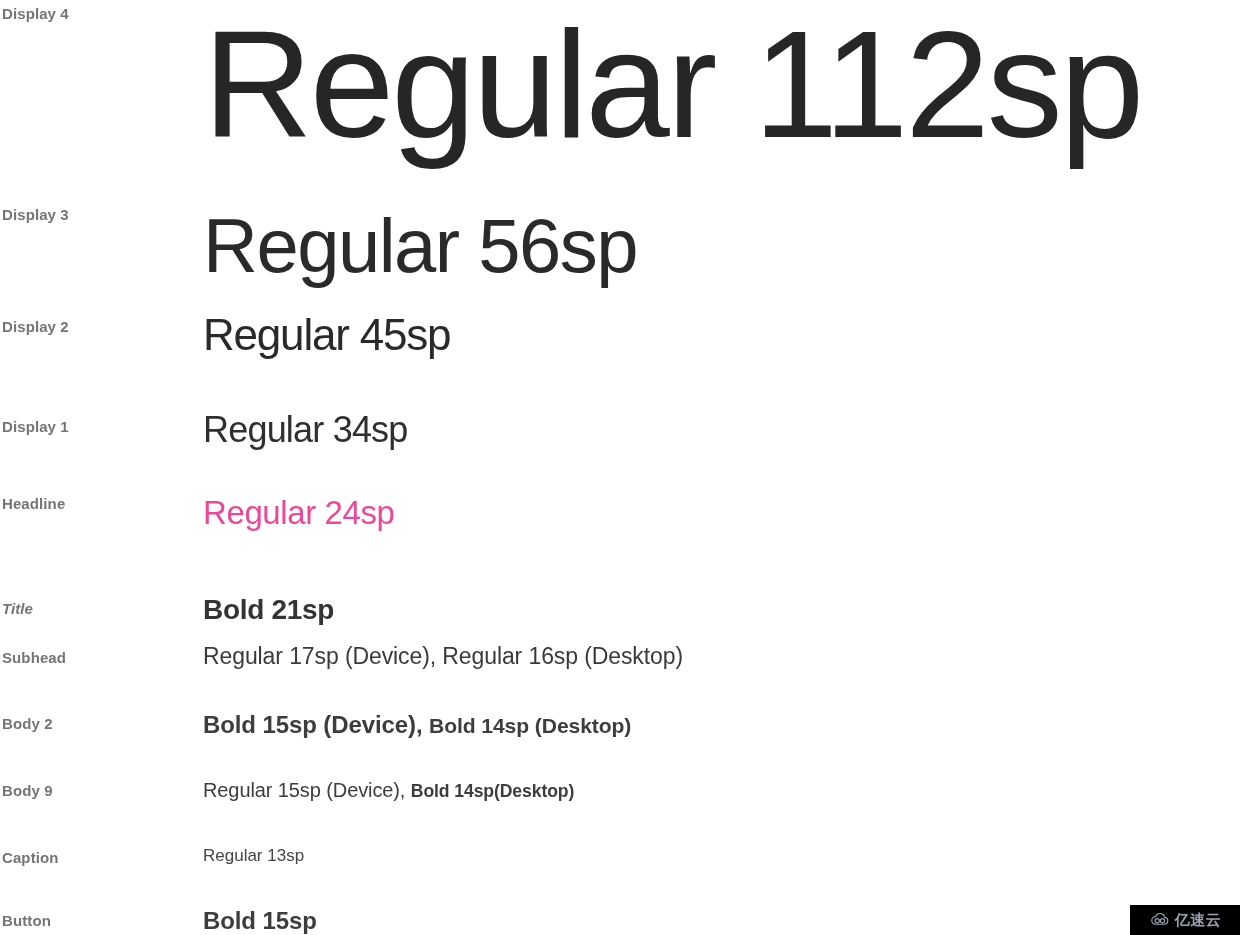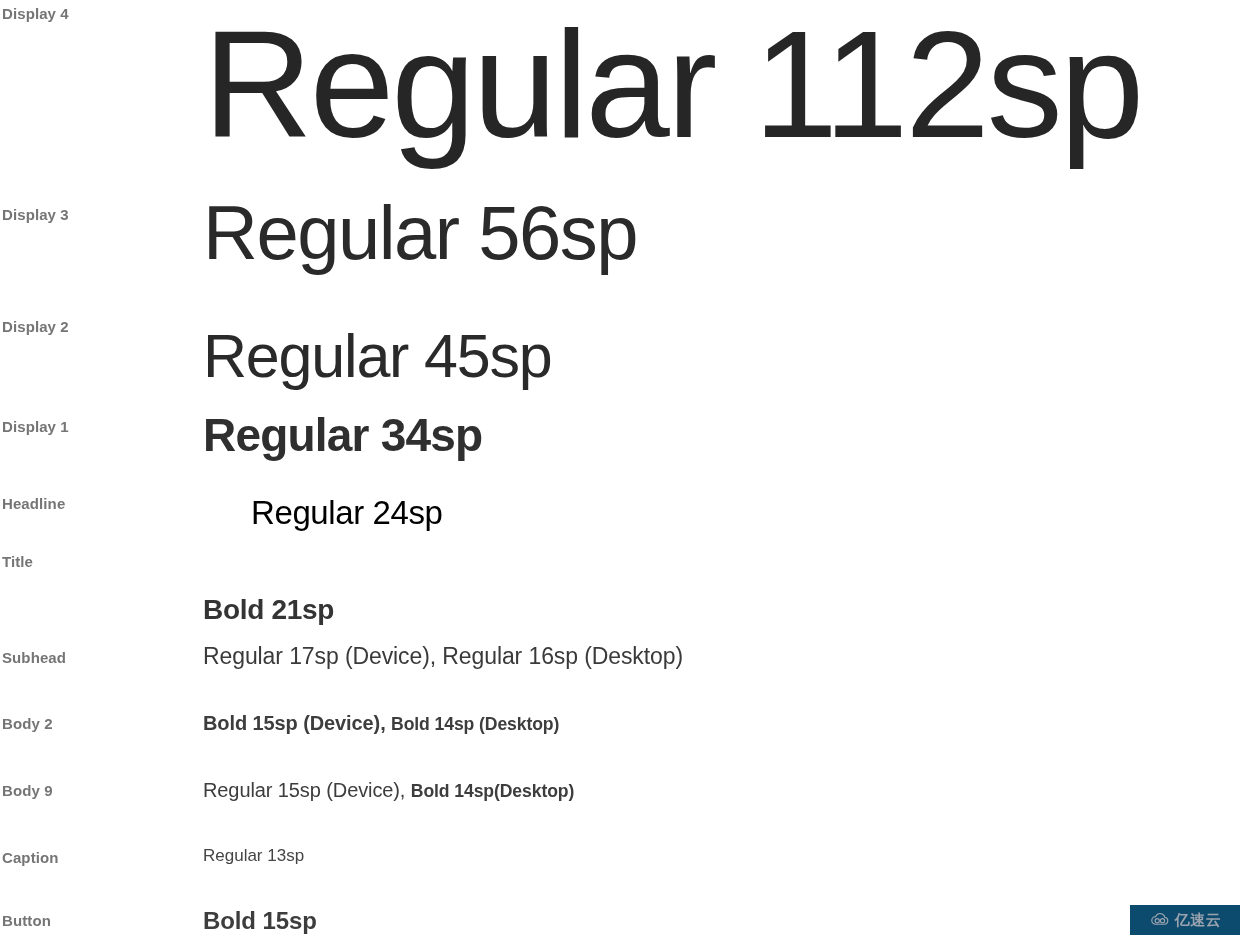--- a/index.html
+++ b/index.html
@@ -58,53 +58,51 @@
     letter-spacing: -3px;
     color: #262626;
   }
   .v-display3 {
     font-size: 76px;
     font-weight: 400;
     letter-spacing: -1.5px;
     color: #2a2a2a;
   }
   .v-display2 {
-    font-size: 61px;
+    font-size: 44px;
     font-weight: 400;
     letter-spacing: -1.2px;
     color: #2a2a2a;
-    margin-top: 13px;
   }
   .v-display1 {
-    font-size: 46px;
-    font-weight: 700;
+    font-size: 36px;
+    font-weight: 400;
     letter-spacing: -0.8px;
     color: #2f2f2f;
   }
   .v-headline {
     font-size: 33px;
     font-weight: 400;
     letter-spacing: -0.4px;
-    color: #000000;
-    margin-left: 48px;
+    color: #ec4899;
   }
   .v-title {
     font-size: 28px;
     font-weight: 700;
     letter-spacing: -0.3px;
     color: #343434;
   }
   .v-subhead {
     font-size: 23px;
     font-weight: 400;
     letter-spacing: -0.1px;
     color: #3a3a3a;
   }
   .v-body2 {
-    font-size: 20px;
+    font-size: 24px;
     font-weight: 700;
     letter-spacing: -0.1px;
     color: #3d3d3d;
   }
   .v-body1 {
     font-size: 20px;
     font-weight: 400;
     letter-spacing: -0.1px;
     color: #3d3d3d;
   }
@@ -127,21 +125,21 @@
     font-size: 0.88em;
   }
 
   
   #watermark {
     position: absolute;
     right: 0;
     bottom: 0;
     width: 110px;
     height: 30px;
-    background: #0c4a6e;
+    background: #000000;
     display: flex;
     align-items: center;
     justify-content: center;
     gap: 4px;
   }
   #watermark .wm-logo {
     display: block;
     width: 22px;
     height: 16px;
     flex: 0 0 auto;
@@ -158,36 +156,36 @@
 </head>
 <body>
 
 <div id="type-scale">
     <div class="type-row" style="top: 0px;">
       <div class="row-label" style="top: 6px;">Display 4</div>
       <div class="row-value v-display4" style="top: 8px;">Regular 112sp</div>
     </div>
     <div class="type-row" style="top: 0px;">
       <div class="row-label" style="top: 207px;">Display 3</div>
-      <div class="row-value v-display3" style="top: 195px;">Regular 56sp</div>
+      <div class="row-value v-display3" style="top: 208px;">Regular 56sp</div>
     </div>
     <div class="type-row" style="top: 0px;">
       <div class="row-label" style="top: 319px;">Display 2</div>
       <div class="row-value v-display2" style="top: 313px;">Regular 45sp</div>
     </div>
     <div class="type-row" style="top: 0px;">
       <div class="row-label" style="top: 419px;">Display 1</div>
       <div class="row-value v-display1" style="top: 412px;">Regular 34sp</div>
     </div>
     <div class="type-row" style="top: 0px;">
       <div class="row-label" style="top: 496px;">Headline</div>
       <div class="row-value v-headline" style="top: 496px;">Regular 24sp</div>
     </div>
     <div class="type-row" style="top: 0px;">
-      <div class="row-label" style="top: 554px;">Title</div>
+      <div class="row-label" style="top: 601px; font-style: italic;">Title</div>
       <div class="row-value v-title" style="top: 596px;">Bold 21sp</div>
     </div>
     <div class="type-row" style="top: 0px;">
       <div class="row-label" style="top: 650px;">Subhead</div>
       <div class="row-value v-subhead" style="top: 645px;">Regular 17sp (Device), Regular 16sp (Desktop)</div>
     </div>
     <div class="type-row" style="top: 0px;">
       <div class="row-label" style="top: 716px;">Body 2</div>
       <div class="row-value v-body2" style="top: 713px;"><span>Bold 15sp (Device), </span><span class="seg-small-bold">Bold 14sp (Desktop)</span></div>
     </div>

